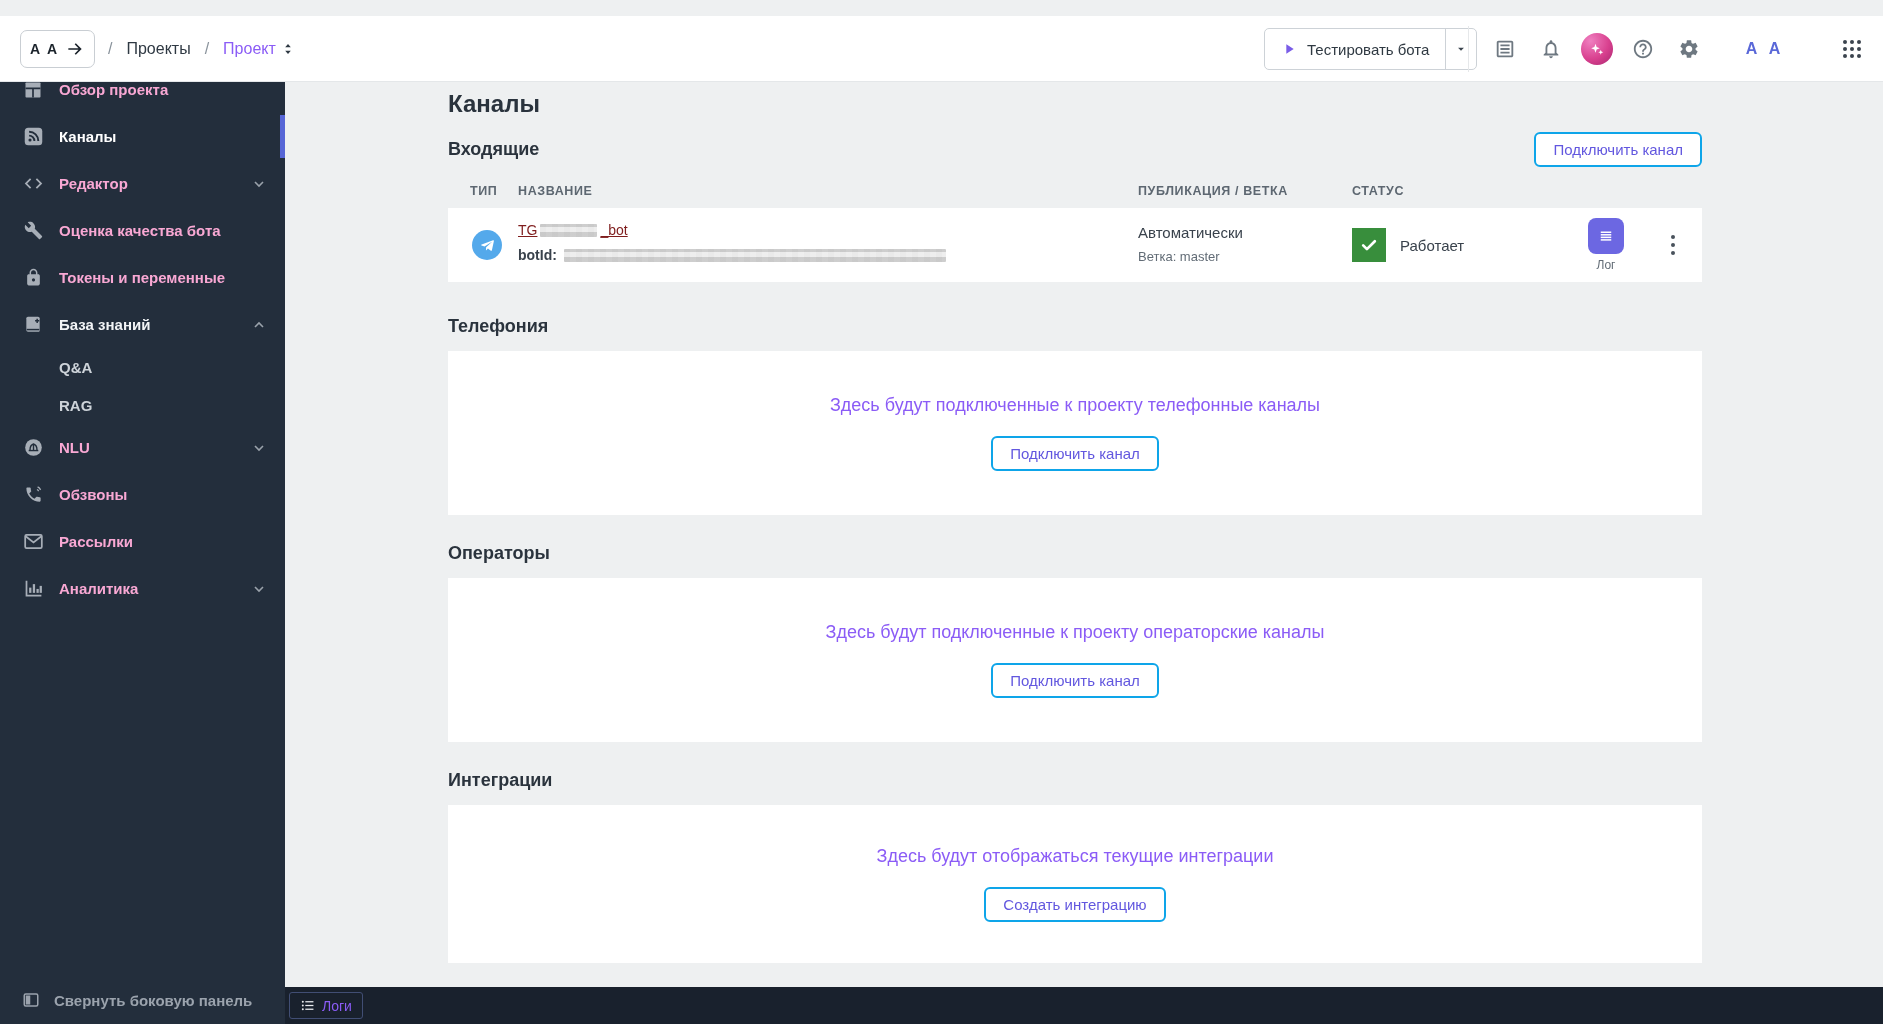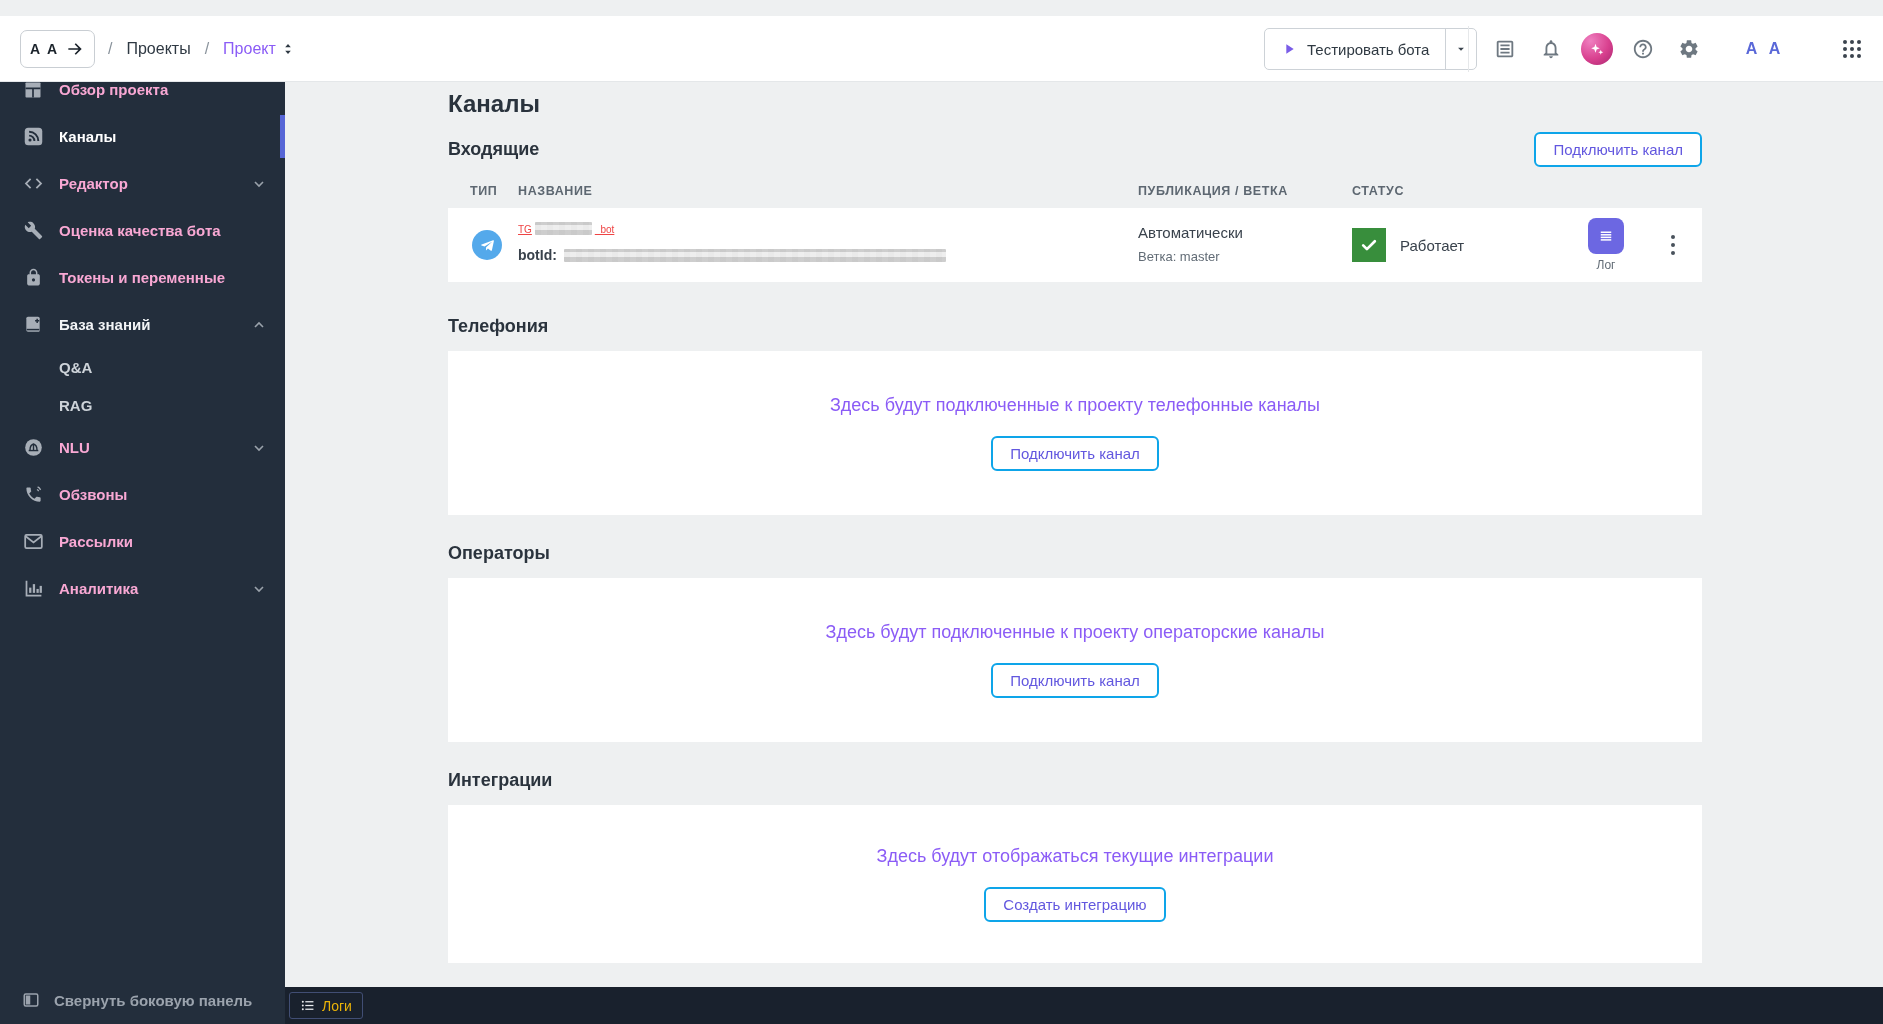--- a/index.html
+++ b/index.html
@@ -59,42 +59,42 @@
   .chev { position:absolute; right:18px; color:#9aa2ab; }
   .collapse-row { position:absolute; left:0; bottom:6px; width:285px; height:36px;
     display:flex; align-items:center; gap:14px; padding-left:22px; color:#9ba3ad;
     font-size:15px; font-weight:700; cursor:pointer; }
 
   
   .bottombar { position:absolute; left:285px; bottom:0; width:1598px; height:37px;
     background:#19212d; z-index:4; }
   .logs-btn { position:absolute; left:4px; top:5px; height:27px; display:flex;
     align-items:center; gap:7px; padding:0 10px; border:1px solid #414e74;
-    border-radius:3px; color:#eab308; font-size:14px; cursor:pointer; }
+    border-radius:3px; color:#8b5cf6; font-size:14px; cursor:pointer; }
 
   
   .main { position:absolute; left:285px; top:66px; width:1598px; height:921px;
     background:#eef0f1; overflow:hidden; }
   .content { width:1254px; margin-left:163px; padding-top:24px; }
   .page-title { font-size:24px; font-weight:700; color:#2a333d; margin-bottom:14px; }
   .sec-head { display:flex; align-items:center; justify-content:space-between; height:34px; }
   .sec-title { font-size:18px; font-weight:700; color:#2a333d; }
   .btn-outline { background:#fff; border:2px solid #0ea5e9; color:#6257df;
     font-size:15px; font-family:inherit; border-radius:6px; padding:7px 17px; cursor:pointer; }
 
   .thead { position:relative; height:28px; margin-top:12px; font-size:12.5px;
     font-weight:700; letter-spacing:.6px; color:#5d6771; }
   .th { position:absolute; top:6px; white-space:nowrap; }
   .th-type { left:22px; } .th-name { left:70px; } .th-pub { left:690px; } .th-status { left:904px; }
 
   .row-card { position:relative; height:74px; background:#ffffff; margin-top:2px; }
   .tg-badge { position:absolute; left:24px; top:22px; width:30px; height:30px;
     border-radius:50%; background:#54a9eb; display:flex; align-items:center;
     justify-content:center; }
-  .chan-name { position:absolute; left:70px; top:14px; font-size:10px; color:#ef4444;text-decoration:underline; }
+  .chan-name { position:absolute; left:70px; top:14px; font-size:14px; color:#7f1d1d;text-decoration:underline; }
   .chan-botid { position:absolute; left:70px; top:39px; font-size:14px; color:#39424c; }
   .chan-botid b { font-weight:700; }
   .censor { display:inline-block; height:13px; border-radius:1px; vertical-align:-2px;
     background:
       repeating-linear-gradient(0deg, rgba(200,200,200,.85) 0 5px, rgba(238,238,238,.85) 5px 10px),
       repeating-linear-gradient(90deg, #d3d3d3 0 6px, #efefef 6px 12px);
     filter: blur(.4px); }
   .censor-name { width:57px; margin:0 3px; }
   .censor-id { width:382px; margin-left:7px; }
   .pub-main { position:absolute; left:690px; top:16px; font-size:15px; color:#39424c; }

